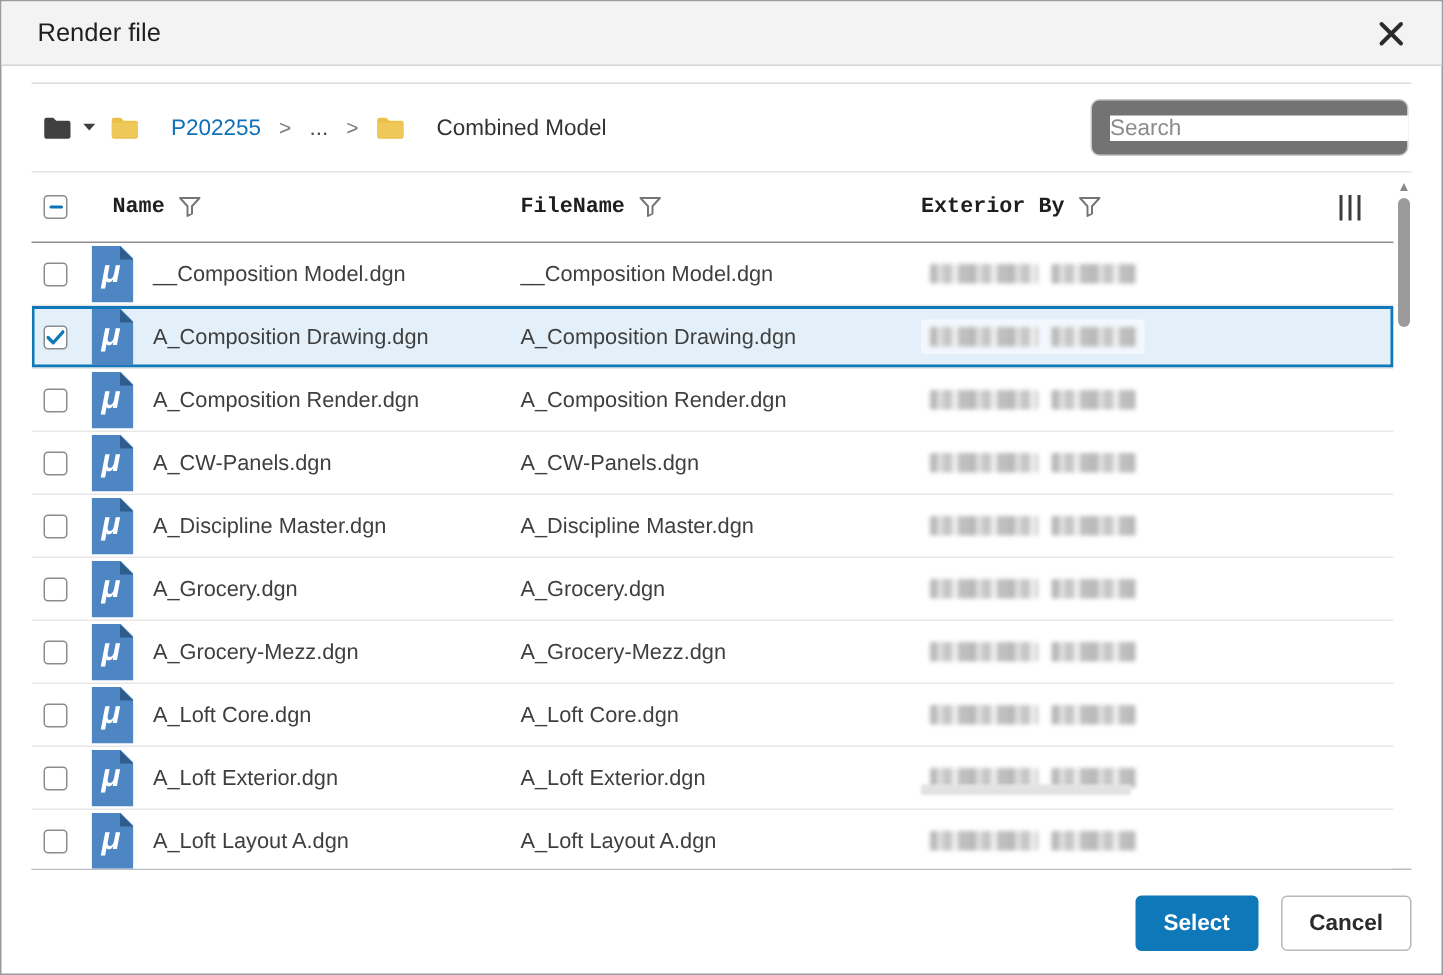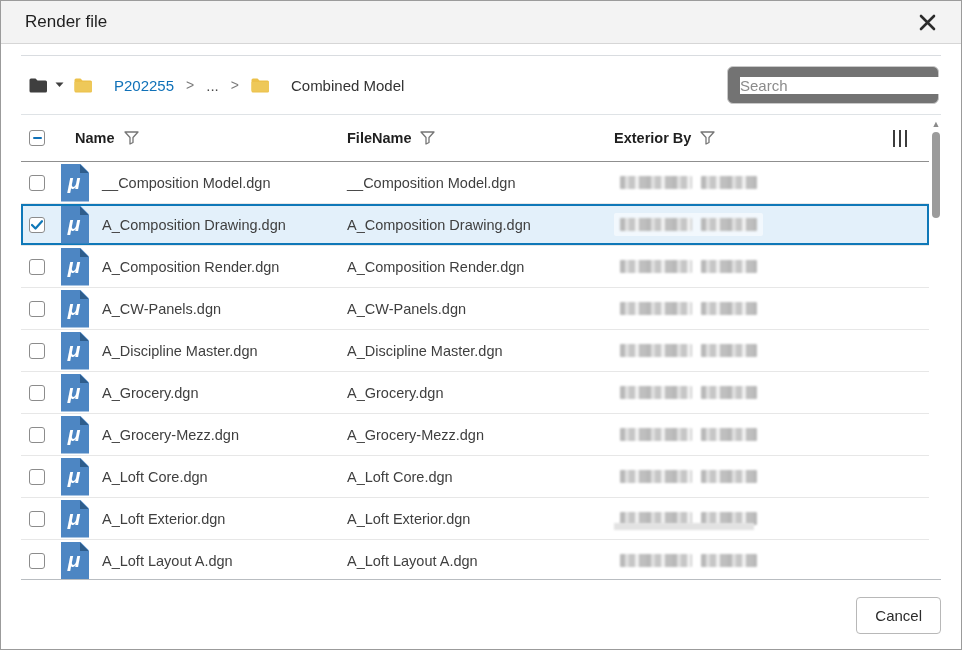--- a/index.html
+++ b/index.html
@@ -27,21 +27,21 @@
   .searchbox { width:212px; height:38px; border:1px solid #c9c9c9; border-radius:6px;
     display:flex; align-items:center; padding:0 12px; background:#737373; }
   .searchbox input { flex:1; border:none; outline:none; font-size:15px; color:#333; font-family:inherit; }
   .searchbox input::placeholder { color:#8b8b8b; }
 
   .grid-divider { border-top:1px solid #dfe3e6; margin:0 20px; }
 
   
   .table-area { position:relative; margin:0 20px; }
   .thead { display:flex; align-items:center; height:47px; border-bottom:1px solid #8f8f8f;
-    width:calc(100% - 12px); font-weight:700; font-size:14.5px; color:#1f1f1f; }
+    width:calc(100% - 12px); font-weight:700; font-size:14.5px; color:#1f1f1f;font-family:Liberation Mono, monospace; }
   .tbody { width:calc(100% - 12px); height:417px; overflow:hidden; position:relative; }
 
   .col-check { width:40px; padding-left:8px; flex:0 0 auto; display:flex; align-items:center; }
   .col-name { width:286px; flex:0 0 auto; display:flex; align-items:center; }
   .col-filename { width:267px; flex:0 0 auto; display:flex; align-items:center; }
   .col-createdby { flex:1 1 auto; display:flex; align-items:center; justify-content:space-between; }
 
   .th-label { display:flex; align-items:center; gap:9px; }
   .thead .col-name { padding-left:14px; }
 
@@ -79,21 +79,21 @@
   .vs-up { top:0; }
   .vs-thumb { position:absolute; top:13px; left:1px; width:8px; height:86px; background:#9b9b9b; border-radius:4px; cursor:pointer; }
 
   .blur-artifact { position:absolute; left:593px; top:408px; width:140px; height:7px; background:#e2e2e2; filter:blur(1px); }
 
   
   .footer-divider { border-top:1px solid #b9bdc1; margin:0 20px; }
   .footer { display:flex; justify-content:flex-end; align-items:center; gap:15px; padding:17px 20px 0 20px; }
   .btn { height:37px; border-radius:4px; font-size:15px; font-family:inherit; cursor:pointer; padding:0 18px; }
   .btn-primary { background:#0f78b8; color:#fff; border:1px solid #0f78b8; font-weight:700; min-width:80px; }
-  .btn-secondary { background:#fff; color:#2b2b2b; border:1px solid #b8b8b8; min-width:84px; }
+  .btn-secondary { background:#fff; color:#2b2b2b; border:1px solid #b8b8b8; min-width:84px;font-weight:bold; }
 </style>
 </head>
 <body>
 
 <div class="dialog">
 
   <div class="titlebar">
     <span class="title">Render file</span>
     <span class="close-btn">
       <svg width="17" height="17" viewBox="0 0 17 17">
@@ -408,16 +408,17 @@
 
     <div class="vscroll">
       <span class="vs-up">▲</span>
       <span class="vs-thumb"></span>
 
     </div>
   </div>
 
   <div class="footer-divider"></div>
   <div class="footer">
+    <button class="btn btn-primary">Select</button>
     <button class="btn btn-secondary">Cancel</button>
   </div>
 
 </div>
 
 </body></html>

